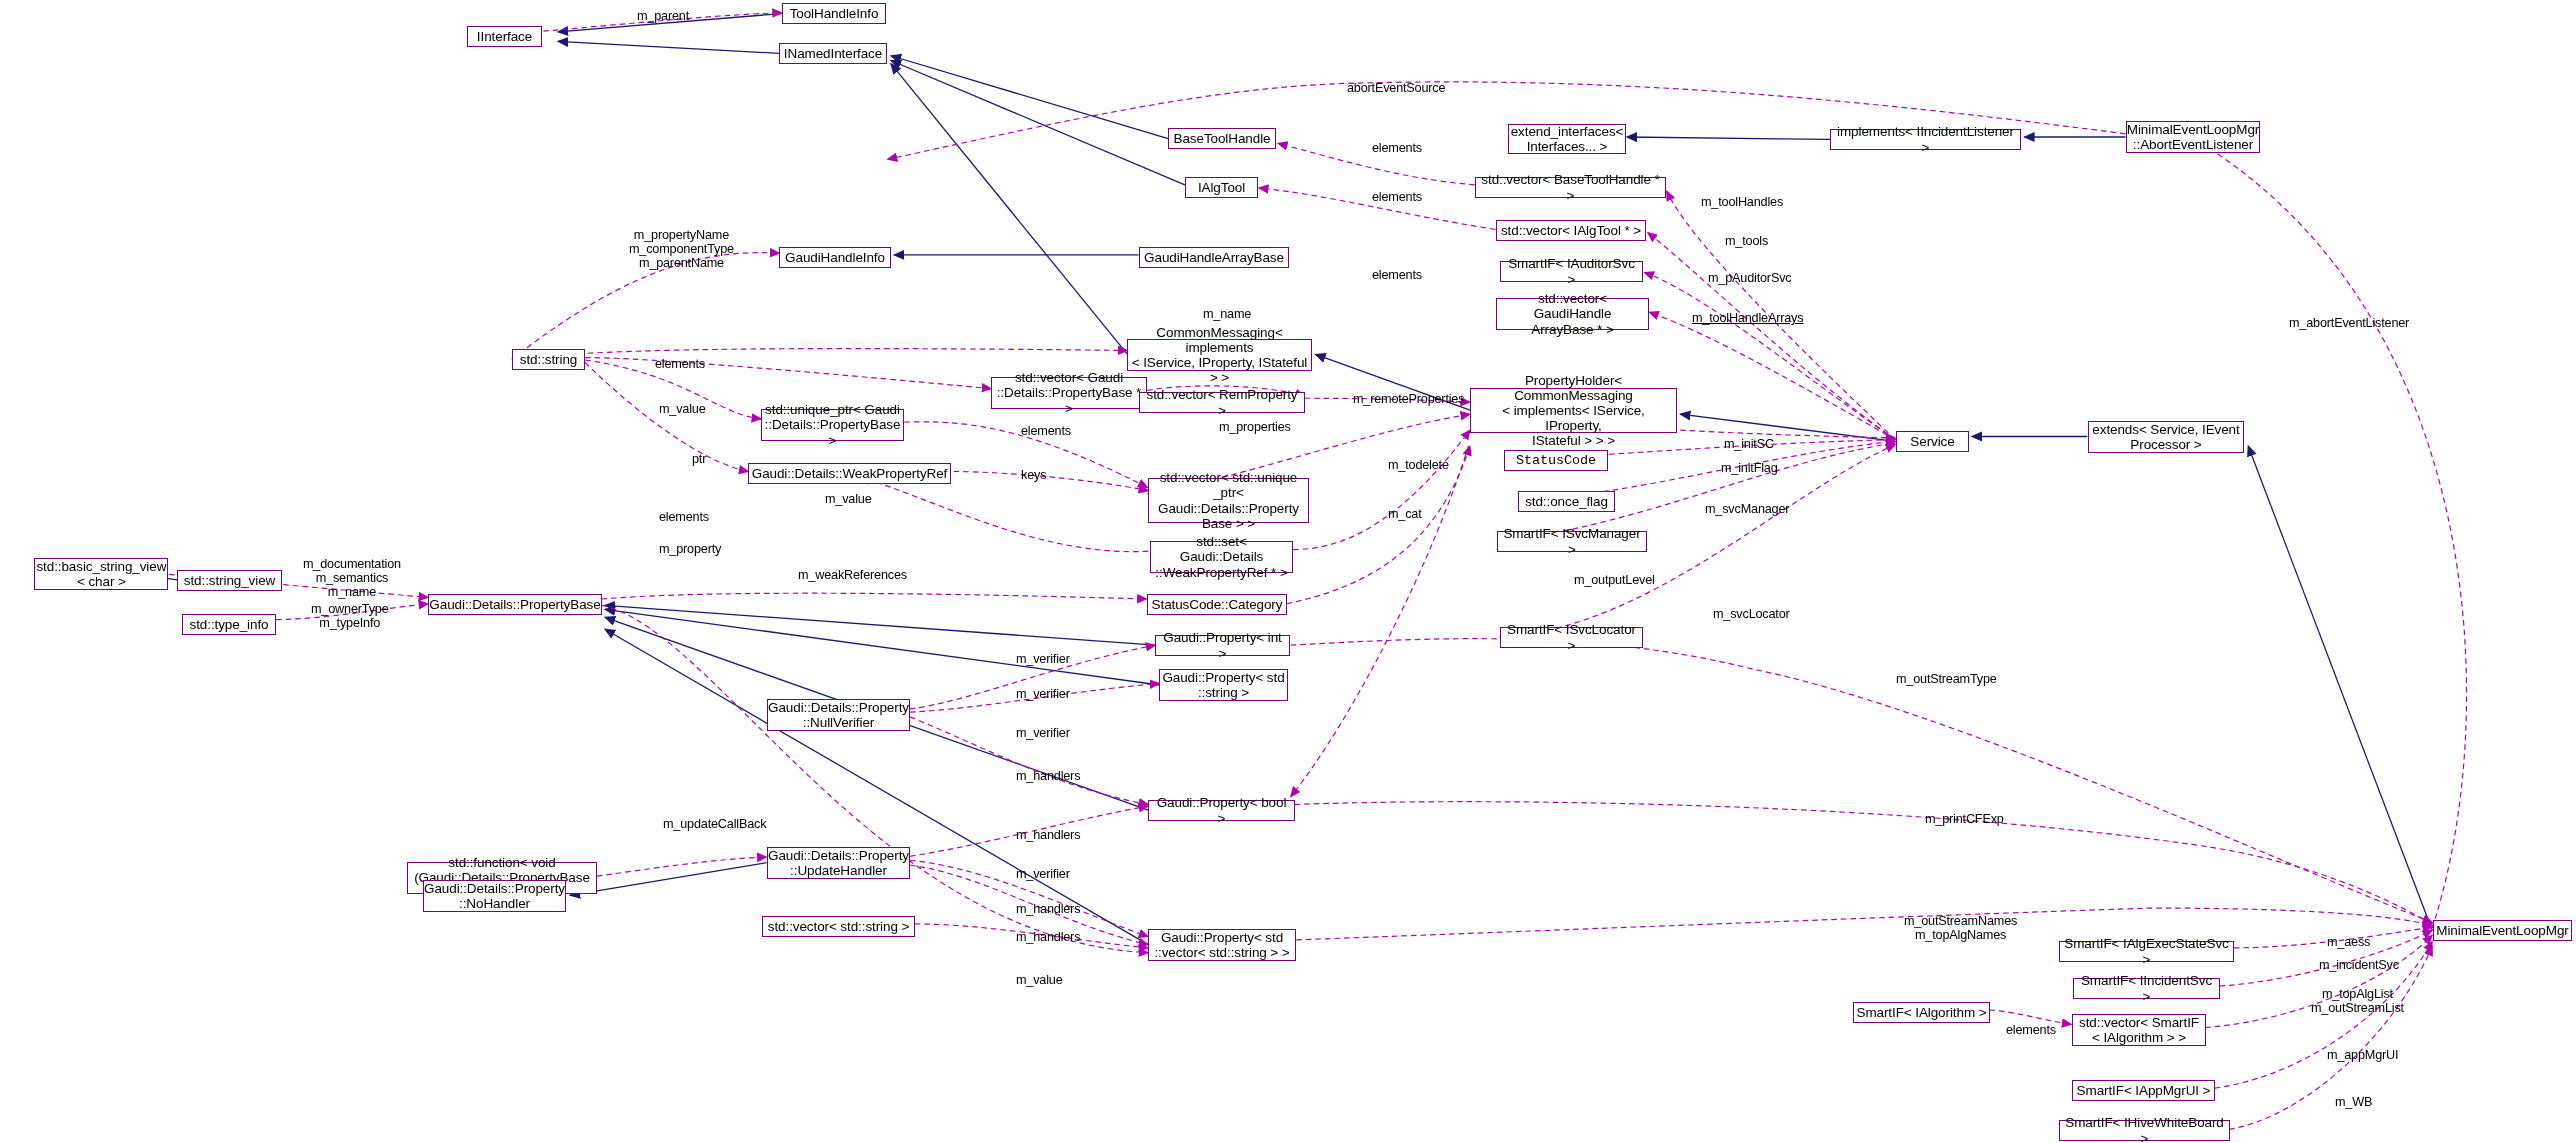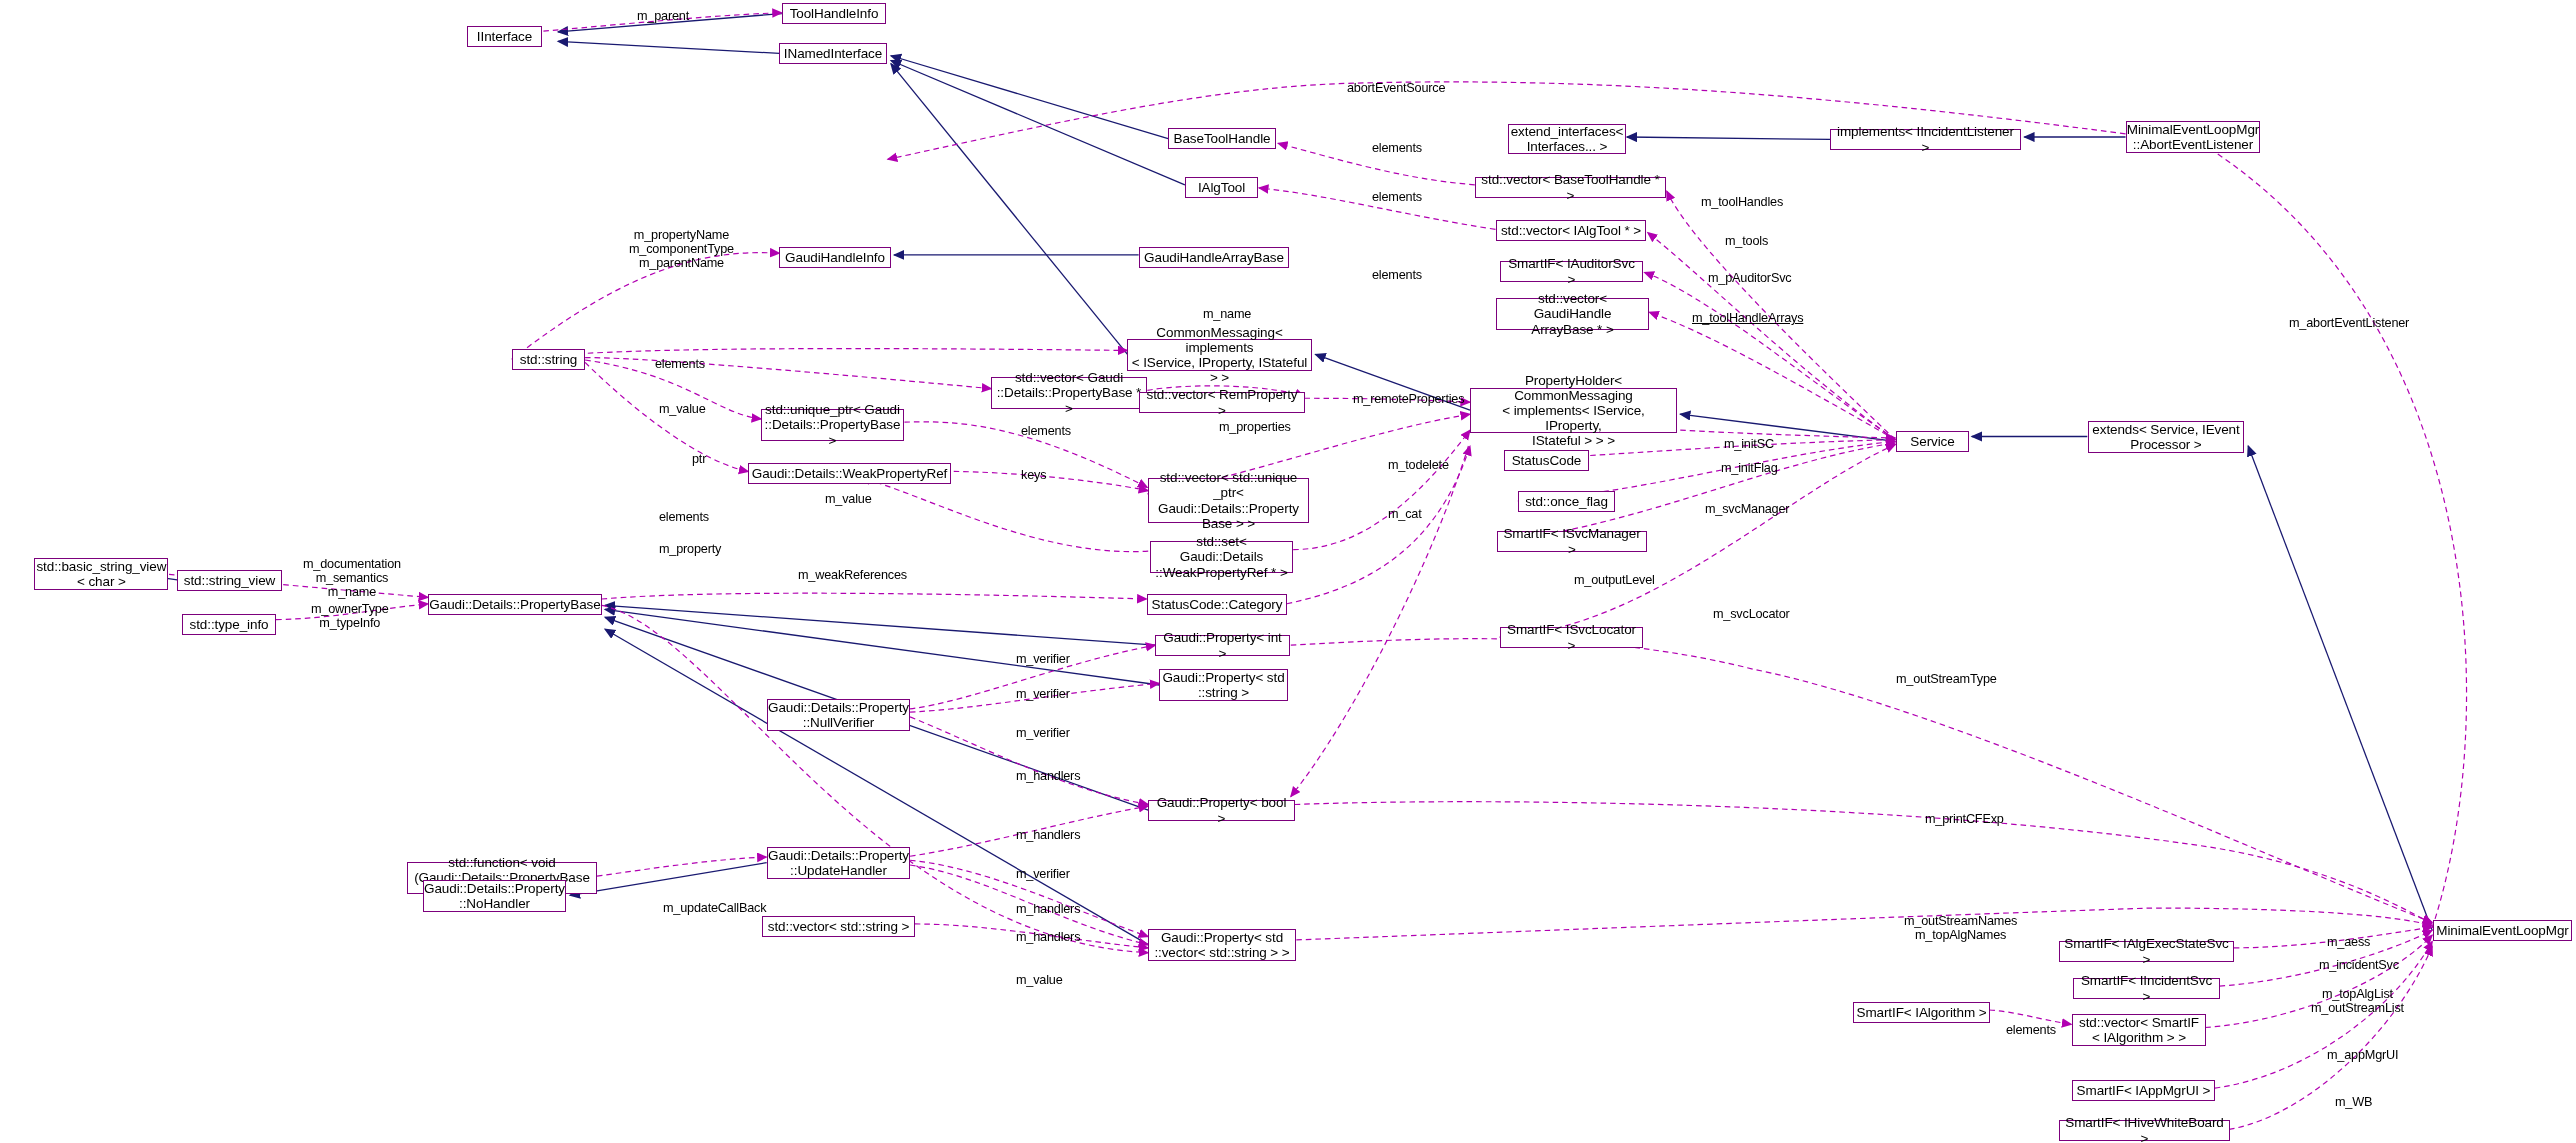--- a/index.html
+++ b/index.html
@@ -159,21 +159,21 @@
 ::Details::PropertyBase * &gt;</div>
     <div class="node" style="left: 1139px; top: 392px; width: 166px; height: 21px;">std::vector&lt; RemProperty &gt;</div>
     <div class="node" style="left: 1470px; top: 388px; width: 207px; height: 45px;">PropertyHolder&lt; CommonMessaging
 &lt; implements&lt; IService, IProperty,
 IStateful &gt; &gt; &gt;</div>
     <div class="node" style="left: 1896px; top: 431px; width: 73px; height: 21px;">Service</div>
     <div class="node" style="left: 2088px; top: 421px; width: 156px; height: 32px;">extends&lt; Service, IEvent
 Processor &gt;</div>
     <div class="node" style="left: 761px; top: 409px; width: 143px; height: 32px;">std::unique_ptr&lt; Gaudi
 ::Details::PropertyBase &gt;</div>
-    <div class="node" style="left: 1504px; top: 450px; width: 85px; height: 21px;">StatusCode</div>
+    <div class="node" style="left: 1504px; top: 450px; width: 104px; height: 21px; font-family: Liberation Mono, monospace;">StatusCode</div>
     <div class="node" style="left: 748px; top: 463px; width: 203px; height: 21px;">Gaudi::Details::WeakPropertyRef</div>
     <div class="node" style="left: 1148px; top: 478px; width: 161px; height: 45px;">std::vector&lt; std::unique
 _ptr&lt; Gaudi::Details::Property
 Base &gt; &gt;</div>
     <div class="node" style="left: 1518px; top: 491px; width: 97px; height: 21px;">std::once_flag</div>
     <div class="node" style="left: 1497px; top: 531px; width: 150px; height: 21px;">SmartIF&lt; ISvcManager &gt;</div>
     <div class="node" style="left: 1150px; top: 541px; width: 143px; height: 32px;">std::set&lt; Gaudi::Details
 ::WeakPropertyRef * &gt;</div>
     <div class="node" style="left: 6.4px; top: 558px; width: 134px; height: 32px; margin-left: 28px;">std::basic_string_view
 &lt; char &gt;</div>
@@ -243,21 +243,21 @@
     <div class="edge-label" style="left: 659px; top: 543px;">m_property</div>
     <div class="edge-label" style="left: 1713px; top: 608px;">m_svcLocator</div>
     <div class="edge-label" style="left: 1016px; top: 653px;">m_verifier</div>
     <div class="edge-label" style="left: 1016px; top: 688px;">m_verifier</div>
     <div class="edge-label" style="left: 1896px; top: 673px;">m_outStreamType</div>
     <div class="edge-label" style="left: 1016px; top: 727px;">m_verifier</div>
     <div class="edge-label" style="left: 1016px; top: 770px;">m_handlers</div>
     <div class="edge-label" style="left: 1016px; top: 829px;">m_handlers</div>
     <div class="edge-label" style="left: 1016px; top: 868px;">m_verifier</div>
     <div class="edge-label" style="left: 1912px; top: 813px; margin-left: 13px;">m_printCFExp</div>
-    <div class="edge-label" style="left: 637px; top: 902px; padding-left: 26px;">m_updateCallBack</div>
+    <div class="edge-label" style="left: 637px; top: 818px; padding-left: 26px;">m_updateCallBack</div>
     <div class="edge-label" style="left: 1016px; top: 903px;">m_handlers</div>
     <div class="edge-label" style="left: 1016px; top: 931px;">m_handlers</div>
     <div class="edge-label" style="left: 1904px; top: 915px;">m_outStreamNames
 m_topAlgNames</div>
     <div class="edge-label" style="left: 2327px; top: 936px;">m_aess</div>
     <div class="edge-label" style="left: 2319px; top: 959px;">m_incidentSvc</div>
     <div class="edge-label" style="left: 2311px; top: 988px;">m_topAlgList
 m_outStreamList</div>
     <div class="edge-label" style="left: 1016px; top: 974px;">m_value</div>
     <div class="edge-label" style="left: 2006px; top: 1024px;">elements</div>

